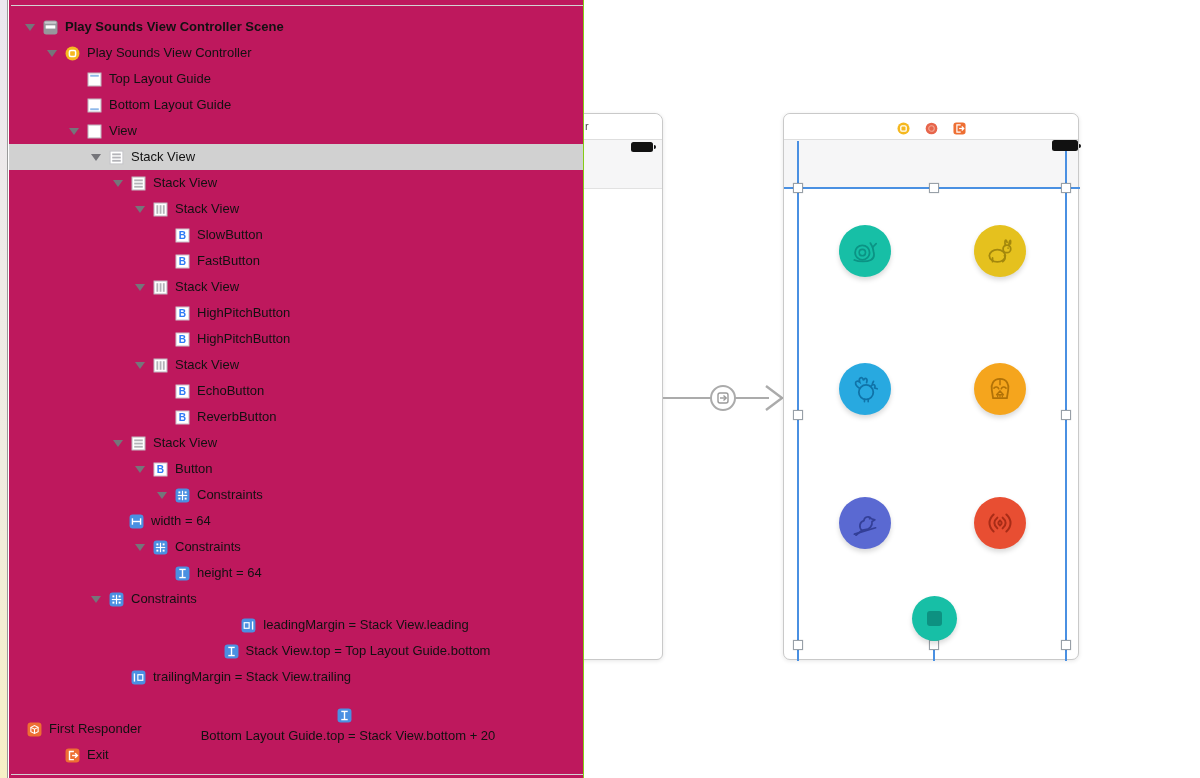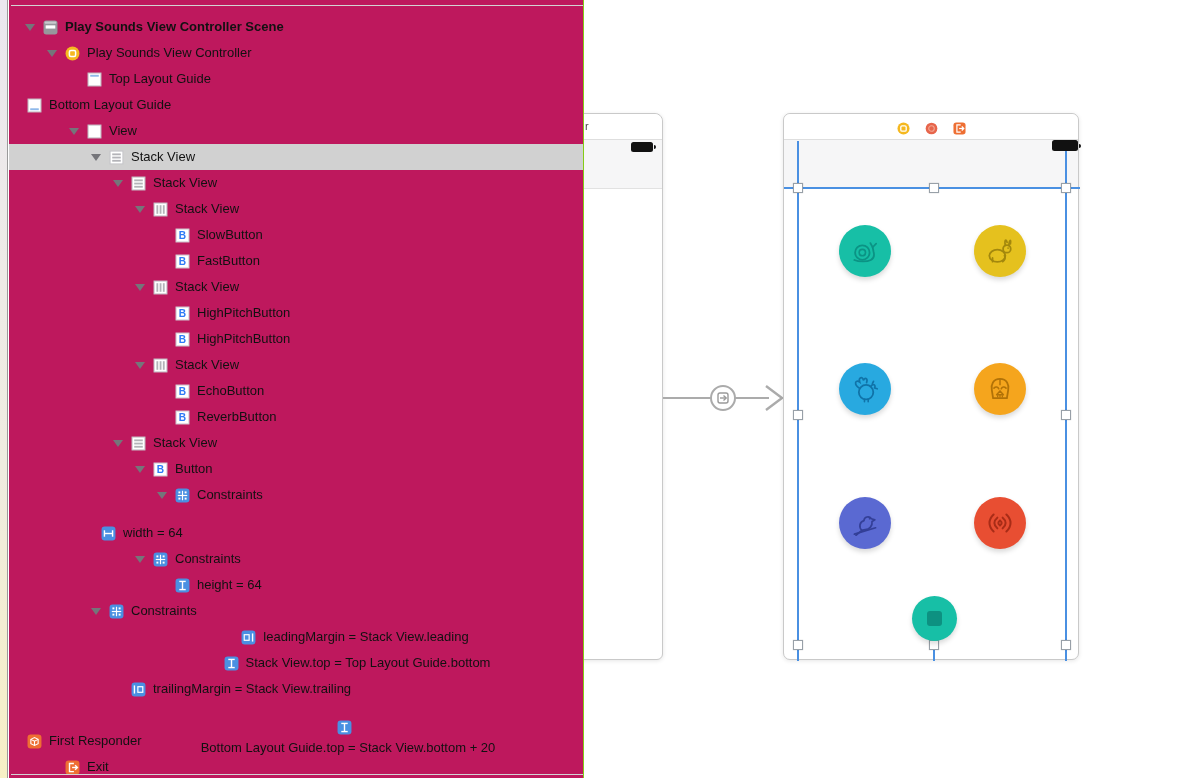--- a/index.html
+++ b/index.html
@@ -225,21 +225,21 @@
         <div class="row" style="padding-left: 60px;">
           <span class="tri-slot"></span>
           <span class="tree-icon">
             <svg viewBox="0 0 14 14">
               <rect x="1" y="1" width="12" height="12" fill="#fff" stroke="#c6c6ca" stroke-width="1"></rect>
               <rect x="3" y="2.6" width="8" height="1.8" fill="#8fb9ea"></rect>
             </svg>
           </span>
           <span class="lbl">Top Layout Guide</span>
         </div>
-        <div class="row" style="">
+        <div class="row" style="padding-left: 60px;">
           <span class="tri-slot"></span>
           <span class="tree-icon">
             <svg viewBox="0 0 14 14">
               <rect x="1" y="1" width="12" height="12" fill="#fff" stroke="#c6c6ca" stroke-width="1"></rect>
               <rect x="3" y="9.6" width="8" height="1.8" fill="#8fb9ea"></rect>
             </svg>
           </span>
           <span class="lbl">Bottom Layout Guide</span>
         </div>
         <div class="row" style="padding-left: 60px;">
@@ -435,21 +435,21 @@
               <g fill="#fff">
                 <rect x="3.2" y="3.2" width="1.8" height="1.8"></rect>
                 <rect x="9" y="3.2" width="1.8" height="1.8"></rect>
                 <rect x="3.2" y="9" width="1.8" height="1.8"></rect>
                 <rect x="9" y="9" width="1.8" height="1.8"></rect>
               </g>
             </svg>
           </span>
           <span class="lbl">Constraints</span>
         </div>
-        <div class="row" style="padding-left: 74px; margin-top: 12px;">
+        <div class="row" style="padding-left: 102px;">
           <span class="tri-slot"></span>
           <span class="tree-icon">
             <svg viewBox="0 0 14 14">
               <rect x="0.5" y="0.5" width="13" height="13" rx="3" fill="#4a90e2"></rect>
               <g stroke="#fff" stroke-width="1.3">
                 <line x1="3.2" y1="4" x2="3.2" y2="10"></line>
                 <line x1="10.8" y1="4" x2="10.8" y2="10"></line>
                 <line x1="3.2" y1="7" x2="10.8" y2="7"></line>
               </g>
             </svg>

